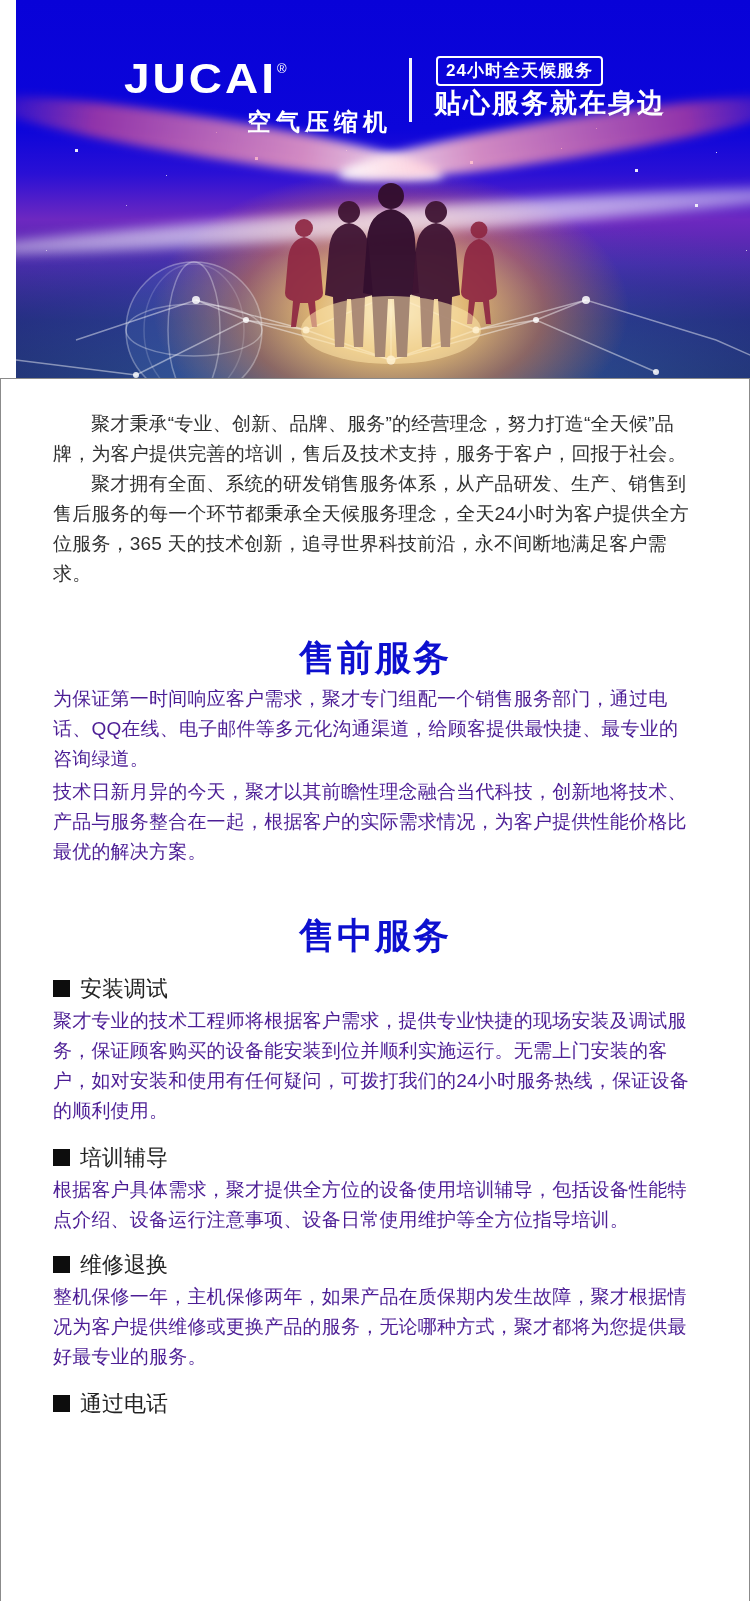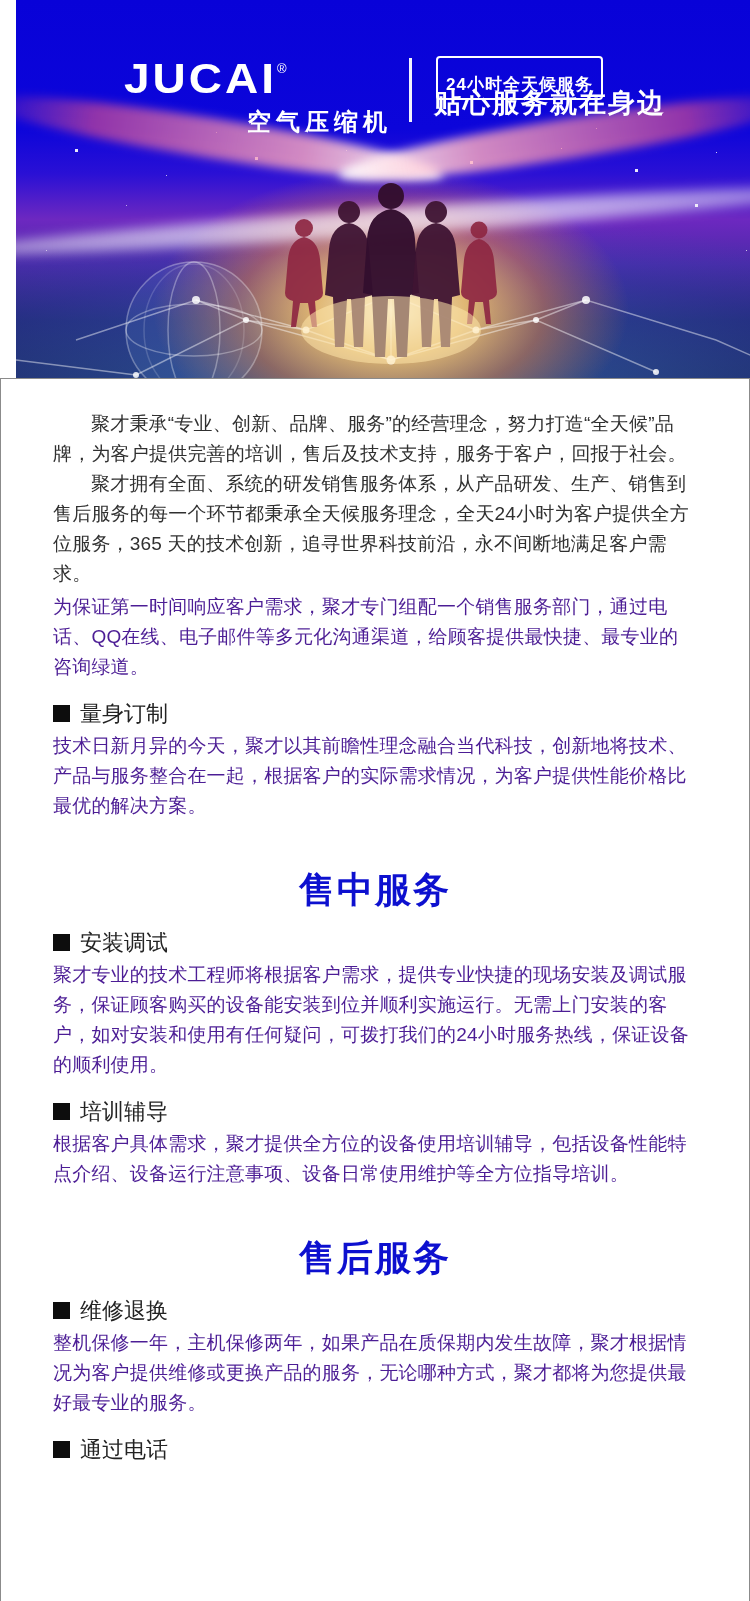--- a/index.html
+++ b/index.html
@@ -62,21 +62,21 @@
     margin-top: 6px; text-align: right;
     font-size: 24px; font-weight: 700; letter-spacing: 5px; white-space: nowrap;
   }
   .head-divider {
     position: absolute; top: 58px; left: 393px; width: 3px; height: 64px;
     background: #fff; opacity: .95;
   }
   .head-badge {
     position: absolute; top: 56px; left: 420px;
     border: 2px solid #fff; border-radius: 4px;
-    padding: 15px 8px 2px;
+    padding: 1px 8px 2px;
     color: #fff; font-size: 17px; font-weight: 700; letter-spacing: 1px;
     white-space: nowrap;
   }
   .head-slogan {
     position: absolute; top: 85px; left: 418px;
     color: #fff; font-size: 27px; font-weight: 700; letter-spacing: 2px;
     white-space: nowrap;
   }
 
   
@@ -184,27 +184,27 @@
   <div class="head-slogan">贴心服务就在身边</div>
 </div>
 
 <div class="content-box">
   <div class="intro">
     <p>聚才秉承“专业、创新、品牌、服务”的经营理念，努力打造“全天候”品牌，为客户提供完善的培训，售后及技术支持，服务于客户，回报于社会。</p>
     <p>聚才拥有全面、系统的研发销售服务体系，从产品研发、生产、销售到售后服务的每一个环节都秉承全天候服务理念，全天24小时为客户提供全方位服务，365 天的技术创新，追寻世界科技前沿，永不间断地满足客户需求。</p>
   </div>
   <div id="sections-host">
   <section class="service-section">
+    <h2 class="section-title">售前服务</h2>
     <div class="subsections">
   <div class="subsection">
     <p class="body-text">为保证第一时间响应客户需求，聚才专门组配一个销售服务部门，通过电话、QQ在线、电子邮件等多元化沟通渠道，给顾客提供最快捷、最专业的咨询绿道。</p>
   </div>
 
   <div class="subsection">
-    <h3 class="sub-heading"><span class="bullet"></span><span class="sub-heading-text">量身订制</span></h3>
     <p class="body-text">技术日新月异的今天，聚才以其前瞻性理念融合当代科技，创新地将技术、产品与服务整合在一起，根据客户的实际需求情况，为客户提供性能价格比最优的解决方案。</p>
   </div>
 </div>
   </section>
 
   <section class="service-section">
     <h2 class="section-title">售中服务</h2>
     <div class="subsections">
   <div class="subsection">
     <h3 class="sub-heading"><span class="bullet"></span><span class="sub-heading-text">安装调试</span></h3>
@@ -212,21 +212,20 @@
   </div>
 
   <div class="subsection">
     <h3 class="sub-heading"><span class="bullet"></span><span class="sub-heading-text">培训辅导</span></h3>
     <p class="body-text">根据客户具体需求，聚才提供全方位的设备使用培训辅导，包括设备性能特点介绍、设备运行注意事项、设备日常使用维护等全方位指导培训。</p>
   </div>
 </div>
   </section>
 
   <section class="service-section">
-    <h2 class="section-title">售后服务</h2>
     <div class="subsections">
   <div class="subsection">
     <h3 class="sub-heading"><span class="bullet"></span><span class="sub-heading-text">维修退换</span></h3>
     <p class="body-text">整机保修一年，主机保修两年，如果产品在质保期内发生故障，聚才根据情况为客户提供维修或更换产品的服务，无论哪种方式，聚才都将为您提供最好最专业的服务。</p>
   </div>
 
   <div class="subsection">
     <h3 class="sub-heading"><span class="bullet"></span><span class="sub-heading-text">通过电话</span></h3>
 
   </div>

